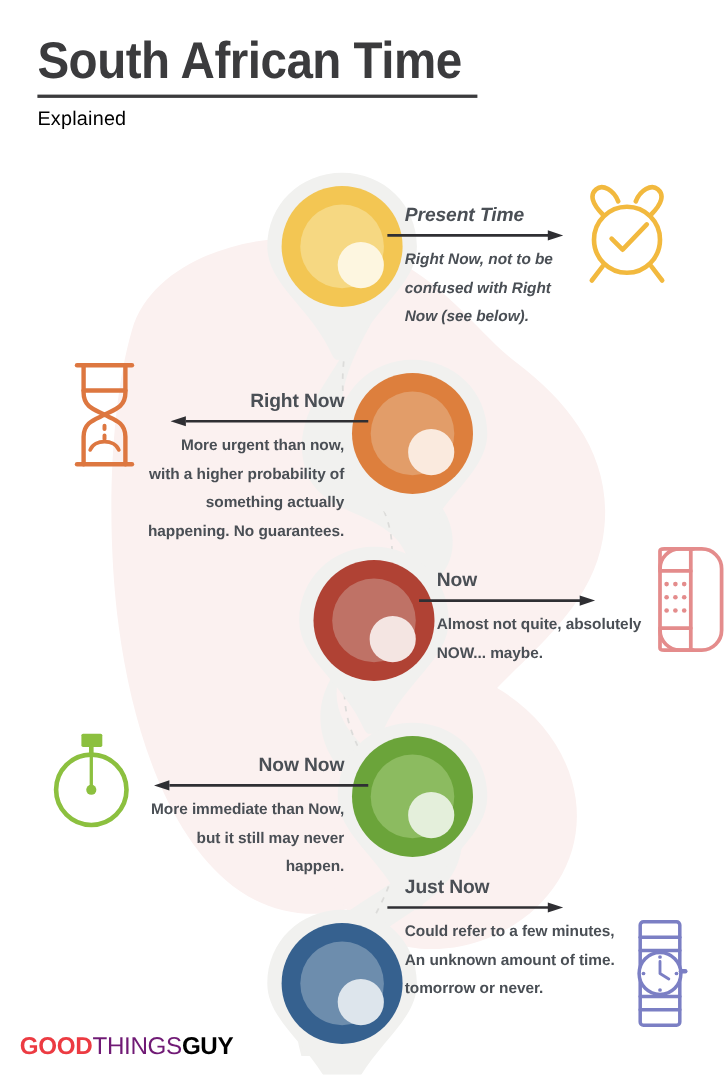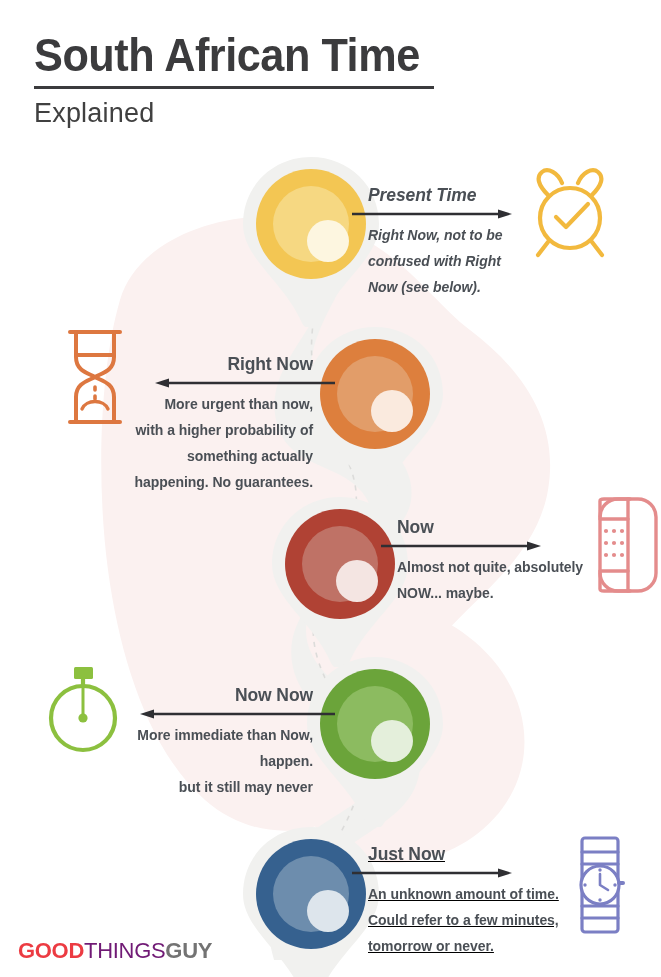--- a/index.html
+++ b/index.html
@@ -47,22 +47,22 @@
     transform-origin: left center;
   }
   #title-rule {
     margin-top: 7px;
     width: 400px;
     height: 3px;
     background: #3b3b3d;
   }
   #poster-subtitle {
     margin-top: 9px;
-    font-size: 27px;
-    color: #404040;
+    font-size: 18px;
+    color: #000000;
     font-weight: 400;
     letter-spacing: 0.2px;
   }
 
   
   .stage {
     position: absolute;
   }
 
   .node-wrap {
@@ -140,21 +140,21 @@
     position: absolute;
     left: 18px;
     top: 938px;
     font-size: 22px;
     font-weight: bold;
     letter-spacing: -0.3px;
     white-space: nowrap;
   }
   .logo-a { color: #ec3b42; }
   .logo-b { color: #701a75; font-weight: 400; }
-  .logo-c { color: #737373; }
+  .logo-c { color: #000000; }
 </style>
 </head>
 <body>
 
 <div id="poster">
 
   <svg id="bg-watermark" viewBox="0 0 661 977" xmlns="http://www.w3.org/2000/svg" aria-hidden="true">
     <path fill="#fbf1f0" d="M120 300 C 140 230, 250 200, 330 225 C 400 246, 430 300, 470 330
              C 520 368, 560 420, 548 490 C 536 560, 470 600, 430 650
              C 392 698, 400 760, 360 800 C 318 842, 250 840, 205 800
@@ -335,22 +335,22 @@
     <div class="txt left" style="left:108px; top:686px; width:205px;">
       <div class="stage-title">Now Now</div>
       <div class="arrow-row">
         <svg width="195" height="10" viewBox="0 0 195 10" xmlns="http://www.w3.org/2000/svg" style="position:absolute;right:-22px;top:0;">
           <line x1="195" y1="5" x2="14" y2="5" stroke="#2f2f33" stroke-width="2.4"></line>
           <path d="M0 5 L 14 0.4 L 14 9.6 Z" fill="#2f2f33"></path>
         </svg>
       </div>
       <div class="stage-desc">
         <div>More immediate than Now,</div>
+        <div>but it still may never</div>
         <div>happen.</div>
-        <div>but it still may never</div>
       </div>
     </div>
 
     <div class="icon-box" style="left:28px; top:655px;">
       <svg width="92" height="96" viewBox="0 0 92 96" xmlns="http://www.w3.org/2000/svg">
         <g fill="none" stroke="#8cc03f" stroke-width="4.2" stroke-linecap="round" stroke-linejoin="round">
           <circle cx="46" cy="56" r="32"></circle>
           <rect x="37" y="5" width="19" height="12" rx="1.5" fill="#8cc03f" stroke="none"></rect>
           <line x1="46" y1="17" x2="46" y2="24"></line>
           <path d="M46 26 L 46 56" stroke-width="3"></path>
@@ -366,31 +366,31 @@
       <svg class="node-halo" viewBox="0 0 146 172" xmlns="http://www.w3.org/2000/svg">
         <path d="M73 2 C 111 2, 141 31, 141 69 C 141 104, 100 126, 82 168 C 78 176, 68 176, 64 168 C 46 126, 5 104, 5 69 C 5 31, 35 2, 73 2 Z" fill="#f1f1ef"></path>
       </svg>
       <div class="node-rings" style="background:#36618f;">
         <div class="ring-mid" style="background:#6d8dad;">
           <div class="ring-in" style="background:#dde5ec;"></div>
         </div>
       </div>
     </div>
 
-    <div class="txt right" style="left:368px; top:845px; width:215px;text-decoration:underline;">
+    <div class="txt right" style="left:368px; top:797px; width:215px;">
       <div class="stage-title">Just Now</div>
       <div class="arrow-row">
         <svg width="160" height="10" viewBox="0 0 160 10" xmlns="http://www.w3.org/2000/svg" style="position:absolute;left:-16px;top:0;">
           <line x1="0" y1="5" x2="148" y2="5" stroke="#2f2f33" stroke-width="2.4"></line>
           <path d="M160 5 L 146 0.4 L 146 9.6 Z" fill="#2f2f33"></path>
         </svg>
       </div>
       <div class="stage-desc">
+        <div>Could refer to a few minutes,</div>
         <div>An unknown amount of time.</div>
-        <div>Could refer to a few minutes,</div>
         <div>tomorrow or never.</div>
       </div>
     </div>
 
     <div class="icon-box" style="left:545px; top:830px;">
       <svg width="70" height="104" viewBox="0 0 70 104" xmlns="http://www.w3.org/2000/svg">
         <g fill="none" stroke="#7b7fc4" stroke-width="3.2" stroke-linecap="round" stroke-linejoin="round">
           <rect x="17" y="5" width="36" height="94" rx="3"></rect>
           <line x1="17" y1="19" x2="53" y2="19"></line>
           <line x1="17" y1="31" x2="53" y2="31"></line>

